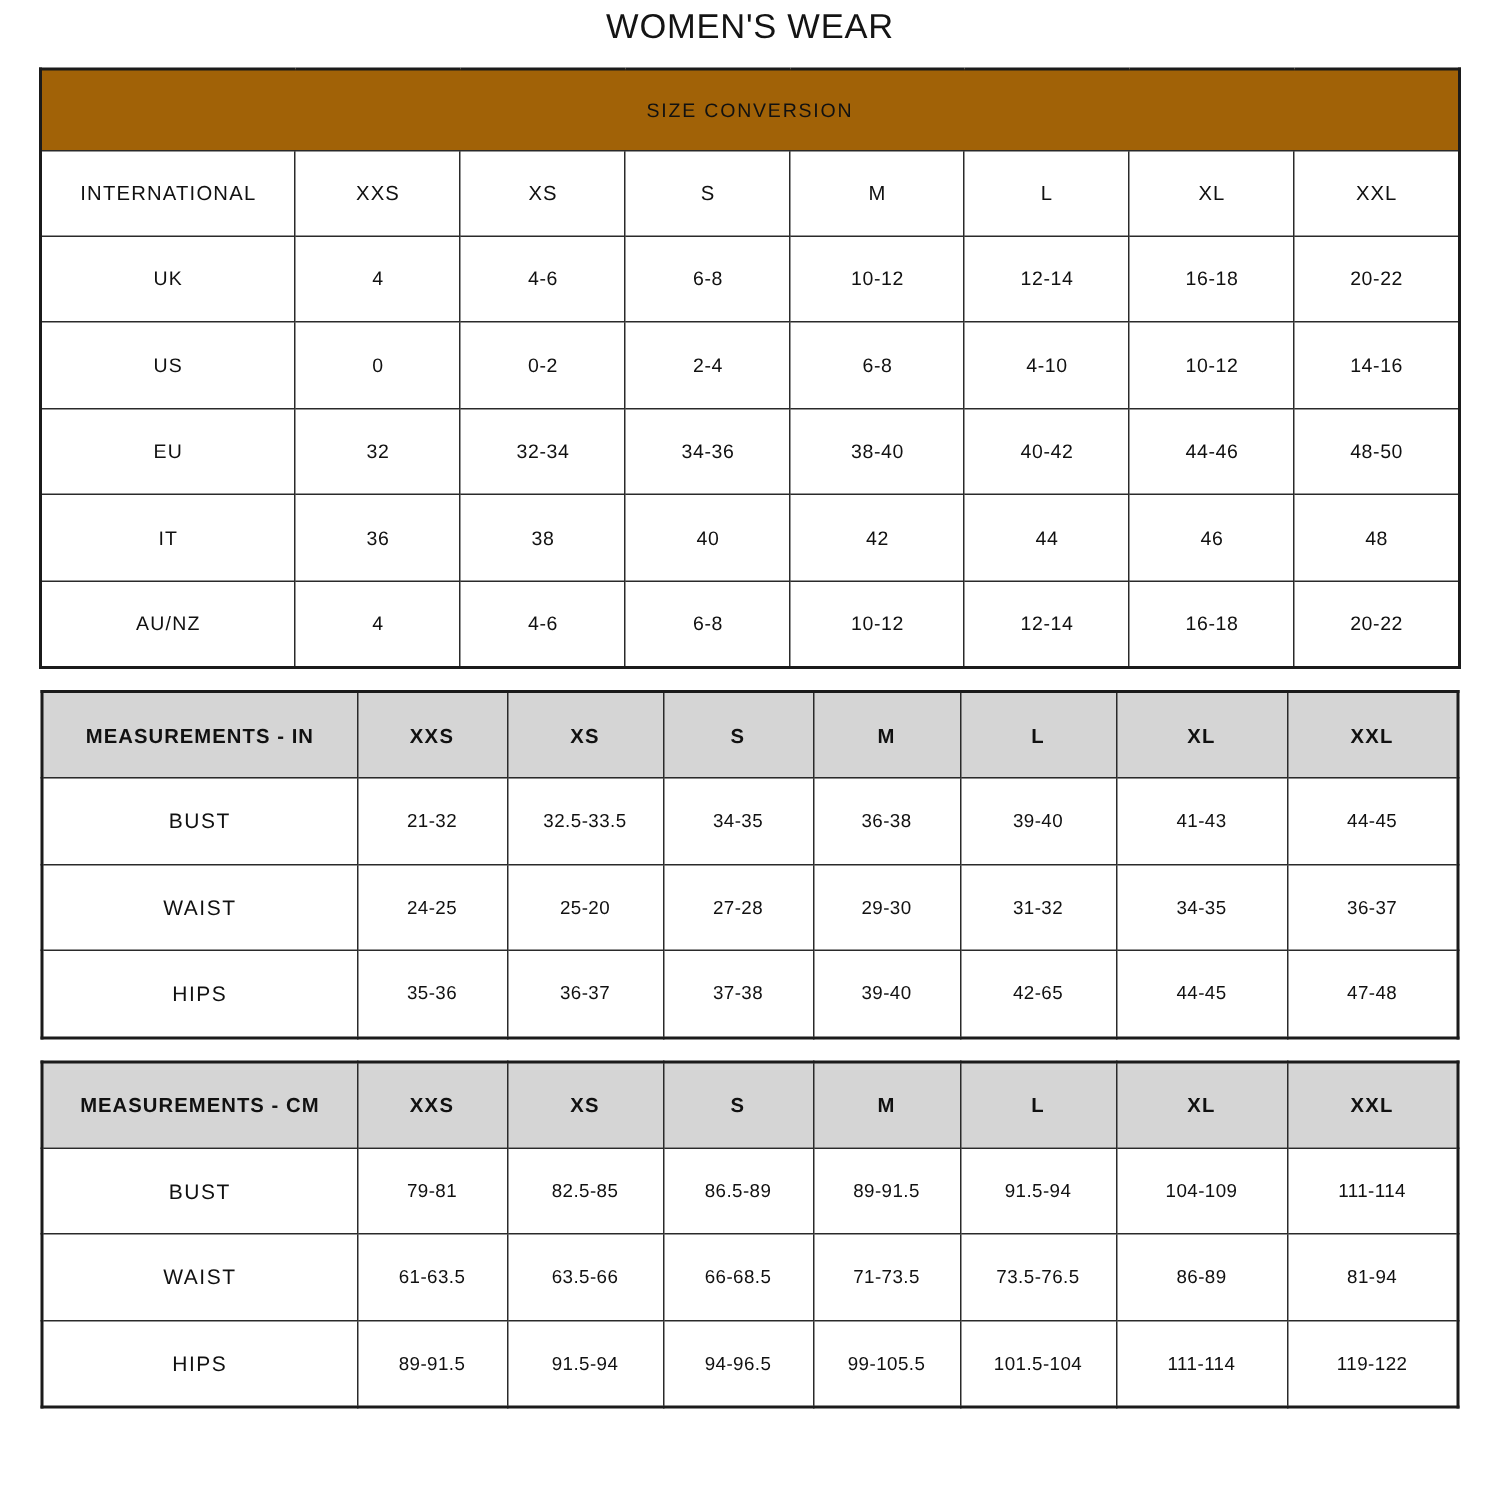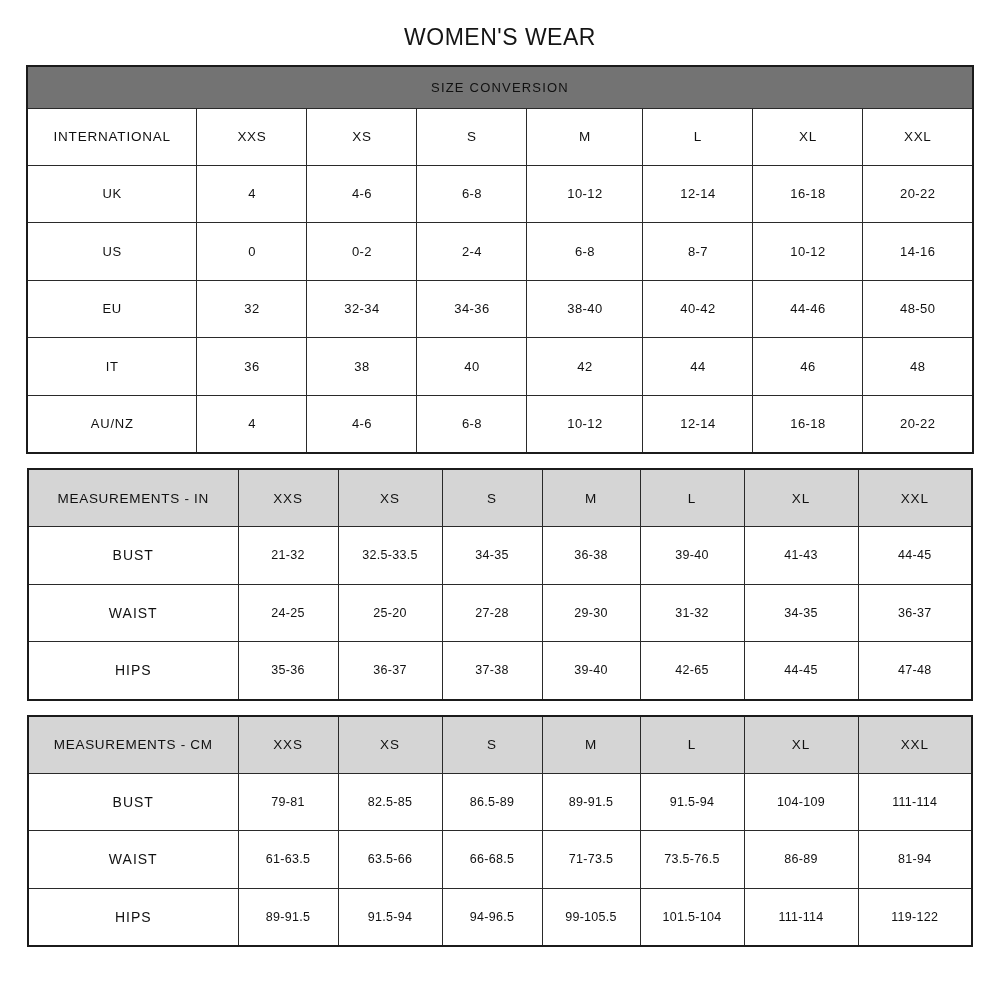--- a/index.html
+++ b/index.html
@@ -18,21 +18,21 @@
     width: 1000px;
     height: 1000px;
     box-sizing: border-box;
     position: relative;
   }
   .page-title {
     text-align: center;
     font-size: 23px;
     font-weight: 400;
     letter-spacing: 0.5px;
-    padding-top: 24px;
+    padding-top: 4px;
     padding-bottom: 14px;
     color: #141414;
   }
   table {
     border-collapse: collapse;
     table-layout: fixed;
     width: 944px;
     margin: 0 auto;
     border: 2px solid #1b1b1b;
   }
@@ -41,44 +41,44 @@
   }
   td, th {
     border: 1px solid #2a2a2a;
     text-align: center;
     vertical-align: middle;
     font-weight: 400;
     padding: 0;
   }
   
   #conv-table .banner {
-    background: #737373;
+    background: #a16207;
     font-weight: 700;
     font-size: 13px;
     letter-spacing: 1.2px;
-    height: 42px;
+    height: 54px;
     border-bottom: 1px solid #2a2a2a;
   }
   #conv-table .hdr td {
     height: 56px;
     font-size: 13.5px;
     letter-spacing: 0.7px;
   }
   #conv-table tbody tr td {
     height: 56.5px;
     font-size: 13px;
     letter-spacing: 0.4px;
   }
   #conv-table td.rowlabel {
     letter-spacing: 0.8px;
   }
   
   .meas thead td {
     background: #d5d5d5;
-    font-weight: 400;
+    font-weight: 700;
     height: 56px;
     font-size: 13.5px;
     letter-spacing: 0.9px;
   }
   .meas thead td.corner {
     letter-spacing: 0.7px;
   }
   .meas tbody td {
     height: 56.5px;
     font-size: 12.5px;
@@ -132,21 +132,21 @@
         <td>12-14</td>
         <td>16-18</td>
         <td>20-22</td>
       </tr>
       <tr>
         <td class="rowlabel">US</td>
         <td>0</td>
         <td>0-2</td>
         <td>2-4</td>
         <td>6-8</td>
-        <td>8-7</td>
+        <td>4-10</td>
         <td>10-12</td>
         <td>14-16</td>
       </tr>
       <tr>
         <td class="rowlabel">EU</td>
         <td>32</td>
         <td>32-34</td>
         <td>34-36</td>
         <td>38-40</td>
         <td>40-42</td>

